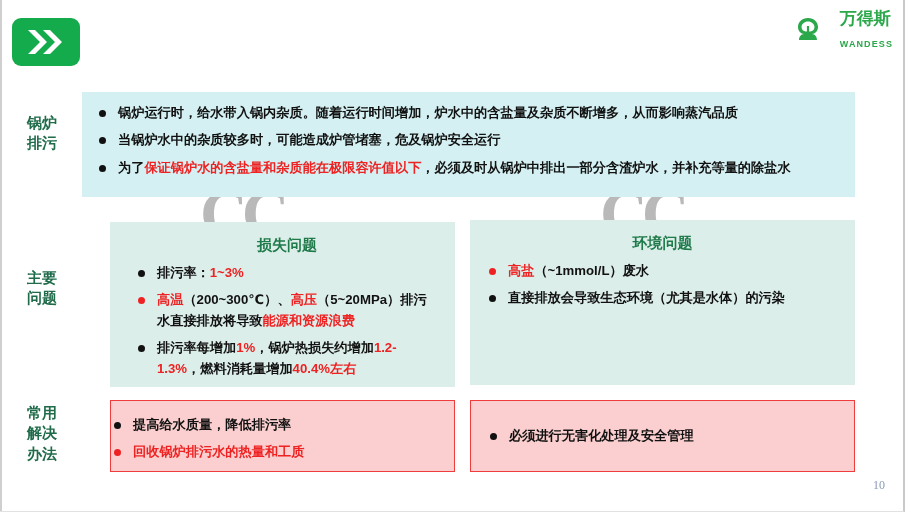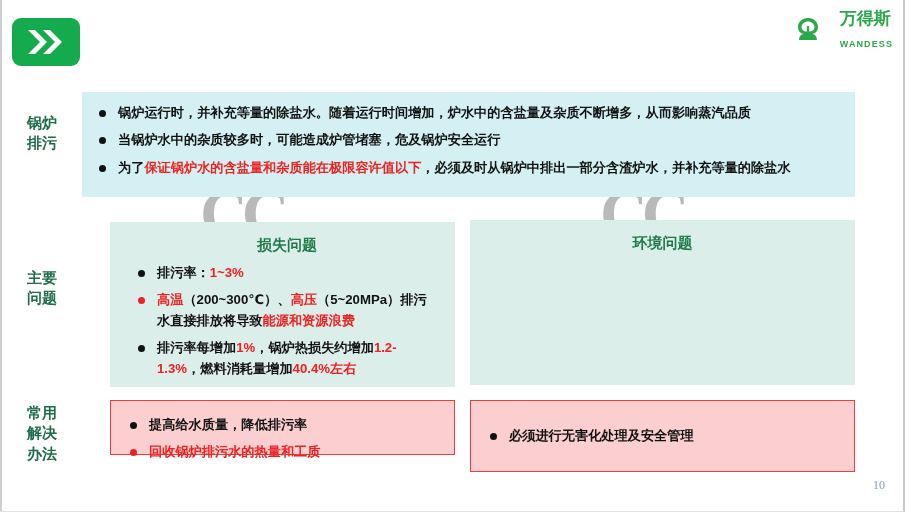--- a/index.html
+++ b/index.html
@@ -186,21 +186,21 @@
   <div class="wm" style="left:200px; top:180px;">CC</div>
   <div class="wm" style="left:600px; top:180px;">CC</div>
 
   <div class="row-label" style="left:6px; top:113px;">
     <span>锅炉</span>
     <span>排污</span>
   </div>
 
   <div class="box box-cyan" style="left:82px; top:92px; width:773px; height:105px; padding:11px 14px 8px 14px;">
     <ul class="bullets">
-      <li><span>锅炉运行时，并补充等量的除盐水。随着运行时间增加，炉水中的含盐量及杂质不断增多，从而影响蒸汽品质</span></li>
+      <li><span>锅炉运行时，给水带入锅内杂质。随着运行时间增加，炉水中的含盐量及杂质不断增多，从而影响蒸汽品质</span></li>
       <li><span>当锅炉水中的杂质较多时，可能造成炉管堵塞，危及锅炉安全运行</span></li>
       <li><span>为了</span><span class="rd">保证锅炉水的含盐量和杂质能在极限容许值以下</span><span>，必须及时从锅炉中排出一部分含渣炉水，并补充等量的除盐水</span></li>
     </ul>
   </div>
 
   <div class="row-label" style="left:6px; top:268px;">
     <span>主要</span>
     <span>问题</span>
   </div>
 
@@ -208,29 +208,33 @@
     <div class="box-title">损失问题</div>
     <ul class="bullets">
       <li><span>排污率：</span><span class="rd">1~3%</span></li>
       <li class="red-dot"><span class="rd">高温</span><span>（200~300℃）、</span><span class="rd">高压</span><span>（5~20MPa）排污水直接排放将导致</span><span class="rd">能源和资源浪费</span></li>
       <li><span>排污率每增加</span><span class="rd">1%</span><span>，锅炉热损失约增加</span><span class="rd">1.2-1.3%</span><span>，燃料消耗量增加</span><span class="rd">40.4%左右</span></li>
     </ul>
   </div>
 
   <div class="box box-mint" style="left:470px; top:220px; width:385px; height:165px; padding:14px 16px 8px 16px;">
     <div class="box-title">环境问题</div>
+    <ul class="bullets">
+      <li class="red-dot"><span class="rd">高盐</span><span>（~1mmol/L）废水</span></li>
+      <li><span>直接排放会导致生态环境（尤其是水体）的污染</span></li>
+    </ul>
   </div>
 
   <div class="row-label" style="left:6px; top:403px;">
     <span>常用</span>
     <span>解决</span>
     <span>办法</span>
   </div>
 
-  <div class="box box-pink" style="left:110px; top:400px; width:345px; height:55px; padding:14px 16px 8px 16px;">
+  <div class="box box-pink" style="left:110px; top:400px; width:345px; height:72px; padding:14px 16px 8px 0;">
     <ul class="bullets">
       <li><span>提高给水质量，降低排污率</span></li>
       <li class="red-dot"><span class="rd">回收锅炉排污水的热量和工质</span></li>
     </ul>
   </div>
 
   <div class="box box-pink" style="left:470px; top:400px; width:385px; height:72px; padding:25px 16px 8px 16px;">
     <ul class="bullets">
       <li><span>必须进行无害化处理及安全管理</span></li>
     </ul>

